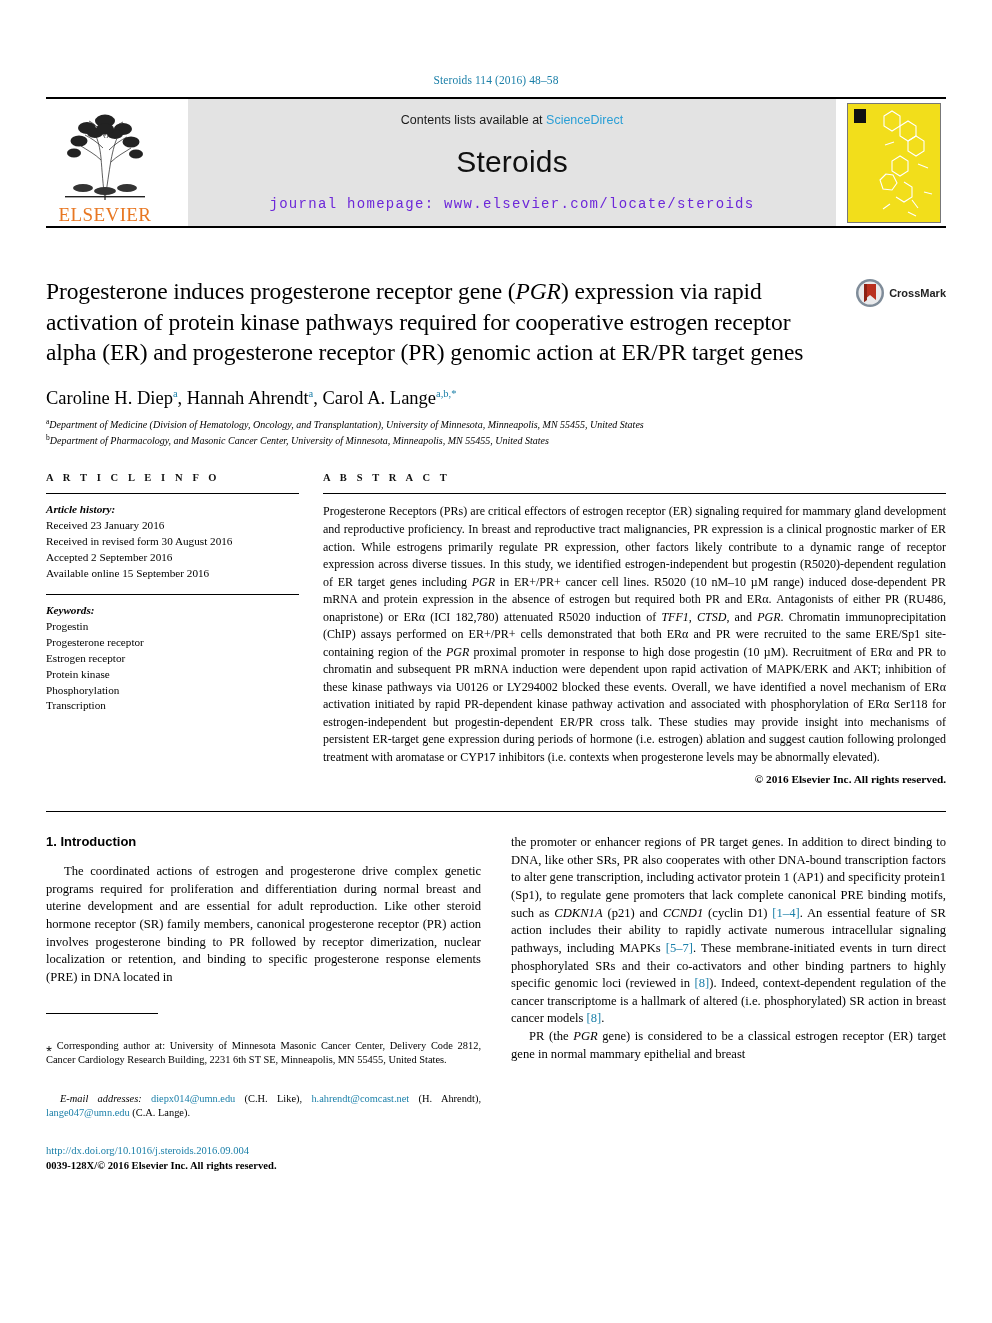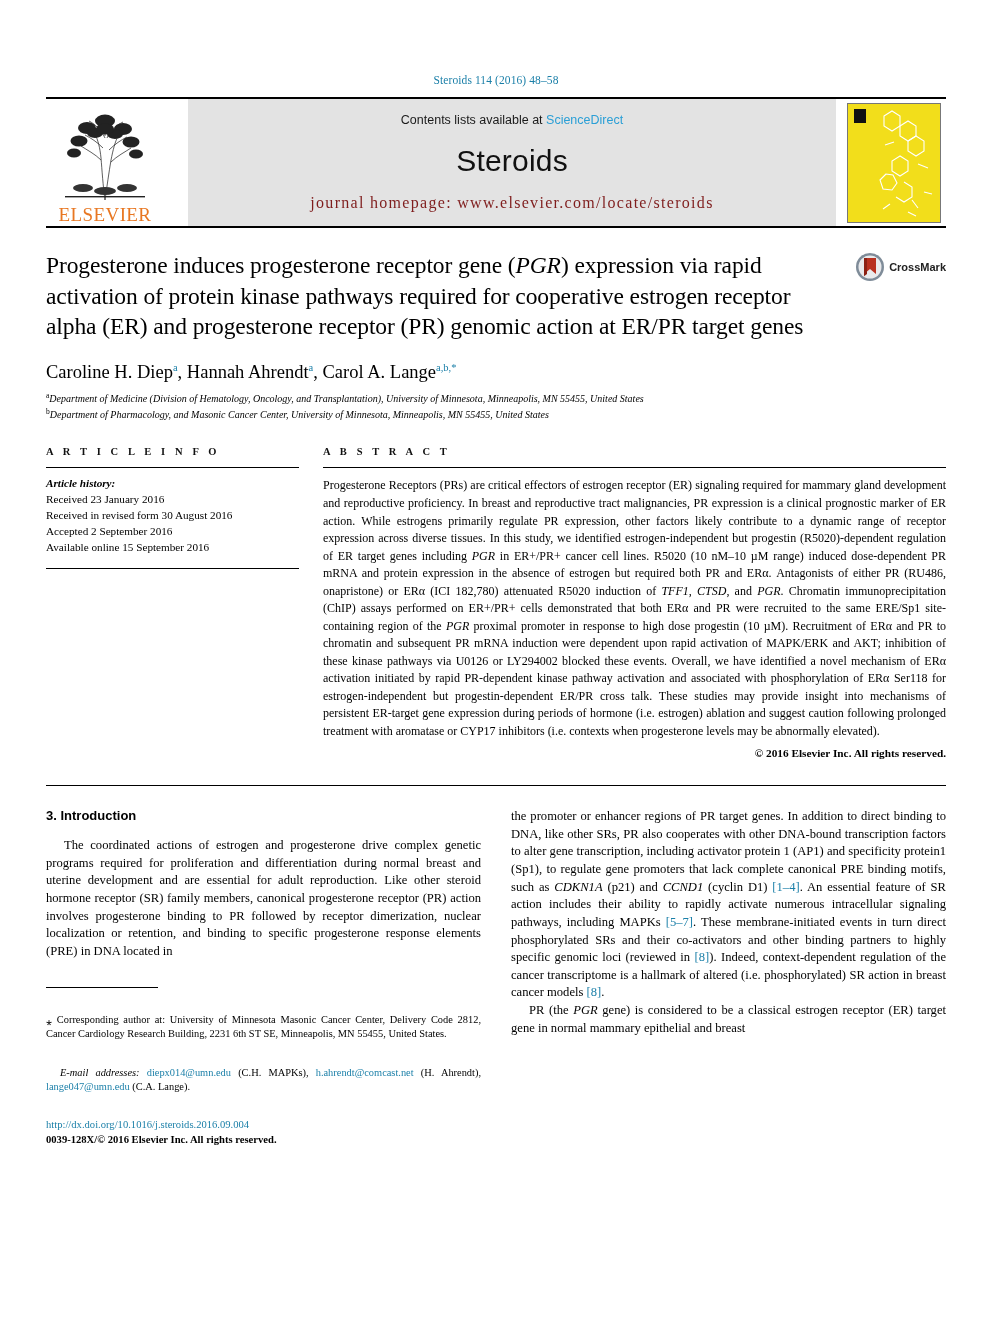--- a/index.html
+++ b/index.html
@@ -79,23 +79,23 @@
     color: #1a1a1a;
   }
   .contents-line .sd { color: #2a9fd6; }
   .journal-name {
     font-family: "Liberation Sans", sans-serif;
     font-size: 30px;
     color: #111;
     letter-spacing: .2px;
   }
   .homepage-line {
-    font-family: Liberation Serif, serif;
-    font-size: 16px;
-    color: #7f1d1d;
+    font-family: Liberation Mono, monospace;
+    font-size: 14px;
+    color: #6d28d9;
     letter-spacing: 1.3px;
   }
   .banner-right {
     width: 104px;
     flex: 0 0 104px;
     display: flex;
     align-items: center;
     justify-content: center;
   }
   .cover {
@@ -127,21 +127,21 @@
     background: #111;
   }
   .cover .mol { position:absolute; right:0; top:0; }
   .banner-rule-bottom {
     border-top: 2px solid #000;
   }
 
   
   .title-wrap {
     display: flex;
-    margin-top: 22px;
+    margin-top: 48px;
   }
   h1.title {
     flex: 1 1 auto;
     font-family: "Liberation Serif", serif;
     font-size: 23.5px;
     font-weight: 400;
     line-height: 1.30;
     margin: 0;
     padding-right: 12px;
     letter-spacing: -0.1px;
@@ -385,45 +385,54 @@
       <div class="sec-head">A R T I C L E  I N F O</div>
       <div class="rule-thin"></div>
       <div class="hist">
         <div class="lbl">Article history:</div>
         <div>Received 23 January 2016</div>
         <div>Received in revised form 30 August 2016</div>
         <div>Accepted 2 September 2016</div>
         <div>Available online 15 September 2016</div>
       </div>
       <div class="rule-thick"></div>
+      <div class="kw">
+        <div class="lbl">Keywords:</div>
+        <div>Progestin</div>
+        <div>Progesterone receptor</div>
+        <div>Estrogen receptor</div>
+        <div>Protein kinase</div>
+        <div>Phosphorylation</div>
+        <div>Transcription</div>
+      </div>
     </div>
 
     <div class="col-abs">
       <div class="sec-head">A B S T R A C T</div>
       <div class="rule-thin"></div>
       <div class="abs-body"><span>Progesterone Receptors (PRs) are critical effectors of estrogen receptor (ER) signaling required for mammary gland development and reproductive proficiency. In breast and reproductive tract malignancies, PR expression is a clinical prognostic marker of ER action. While estrogens primarily regulate PR expression, other factors likely contribute to a dynamic range of receptor expression across diverse tissues. In this study, we identified estrogen-independent but progestin (R5020)-dependent regulation of ER target genes including </span><i>PGR</i><span> in ER+/PR+ cancer cell lines. R5020 (10 nM–10 µM range) induced dose-dependent PR mRNA and protein expression in the absence of estrogen but required both PR and ERα. Antagonists of either PR (RU486, onapristone) or ERα (ICI 182,780) attenuated R5020 induction of </span><i>TFF1</i><span>, </span><i>CTSD</i><span>, and </span><i>PGR</i><span>. Chromatin immunoprecipitation (ChIP) assays performed on ER+/PR+ cells demonstrated that both ERα and PR were recruited to the same ERE/Sp1 site-containing region of the </span><i>PGR</i><span> proximal promoter in response to high dose progestin (10 µM). Recruitment of ERα and PR to chromatin and subsequent PR mRNA induction were dependent upon rapid activation of MAPK/ERK and AKT; inhibition of these kinase pathways via U0126 or LY294002 blocked these events. Overall, we have identified a novel mechanism of ERα activation initiated by rapid PR-dependent kinase pathway activation and associated with phosphorylation of ERα Ser118 for estrogen-independent but progestin-dependent ER/PR cross talk. These studies may provide insight into mechanisms of persistent ER-target gene expression during periods of hormone (i.e. estrogen) ablation and suggest caution following prolonged treatment with aromatase or CYP17 inhibitors (i.e. contexts when progesterone levels may be abnormally elevated).</span></div>
       <div class="abs-copy">© 2016 Elsevier Inc. All rights reserved.</div>
     </div>
   </div>
 
   <div class="hr-main"></div>
 
   <div class="body-cols">
 
     <div class="bcol">
-      <h2 class="sec">3. Introduction</h2>
+      <h2 class="sec">1. Introduction</h2>
       <p class="body">The coordinated actions of estrogen and progesterone drive complex genetic programs required for proliferation and differentiation during normal breast and uterine development and are essential for adult reproduction. Like other steroid hormone receptor (SR) family members, canonical progesterone receptor (PR) action involves progesterone binding to PR followed by receptor dimerization, nuclear localization or retention, and binding to specific progesterone response elements (PRE) in DNA located in</p>
 
       <div class="fn-rule"></div>
       <div class="fn">
         <span class="star">⁎</span><span> Corresponding author at: University of Minnesota Masonic Cancer Center, Delivery Code 2812, Cancer Cardiology Research Building, 2231 6th ST SE, Minneapolis, MN 55455, United States.</span>
       </div>
       <div class="fn" style="text-indent:14px;">
         <span class="em">E-mail addresses:</span>
-        <span class="lnk">diepx014@umn.edu</span><span> (C.H. MAPKs), </span><span class="lnk">h.ahrendt@comcast.net</span><span> (H. Ahrendt), </span><span class="lnk">lange047@umn.edu</span><span> (C.A. Lange).</span>
+        <span class="lnk">diepx014@umn.edu</span><span> (C.H. Like), </span><span class="lnk">h.ahrendt@comcast.net</span><span> (H. Ahrendt), </span><span class="lnk">lange047@umn.edu</span><span> (C.A. Lange).</span>
       </div>
 
       <div class="doi-block">
         <div class="doi">http://dx.doi.org/10.1016/j.steroids.2016.09.004</div>
         <div class="issn">0039-128X/© 2016 Elsevier Inc. All rights reserved.</div>
       </div>
     </div>
 
     <div class="bcol">
       <p class="body noind"><span>the promoter or enhancer regions of PR target genes. In addition to direct binding to DNA, like other SRs, PR also cooperates with other DNA-bound transcription factors to alter gene transcription, including activator protein 1 (AP1) and specificity protein1 (Sp1), to regulate gene promoters that lack complete canonical PRE binding motifs, such as </span><i>CDKN1A</i><span> (p21) and </span><i>CCND1</i><span> (cyclin D1) </span><span class="ref">[1–4]</span><span>. An essential feature of SR action includes their ability to rapidly activate numerous intracellular signaling pathways, including MAPKs </span><span class="ref">[5–7]</span><span>. These membrane-initiated events in turn direct phosphorylated SRs and their co-activators and other binding partners to highly specific genomic loci (reviewed in </span><span class="ref">[8]</span><span>). Indeed, context-dependent regulation of the cancer transcriptome is a hallmark of altered (i.e. phosphorylated) SR action in breast cancer models </span><span class="ref">[8]</span><span>.</span></p>

